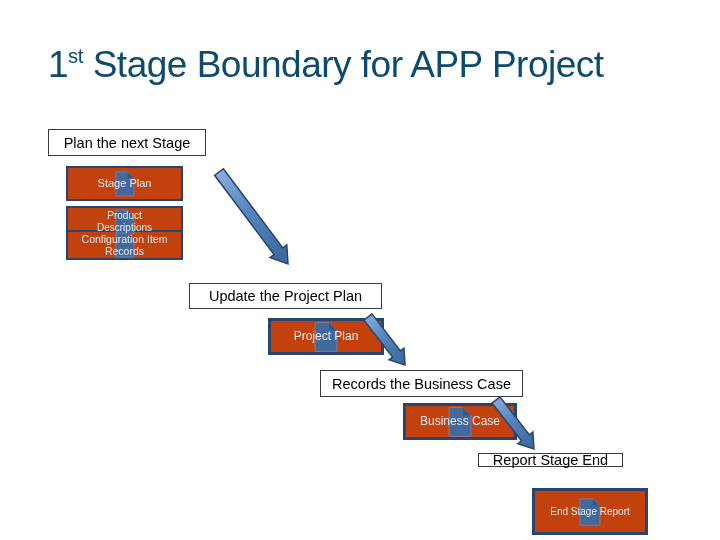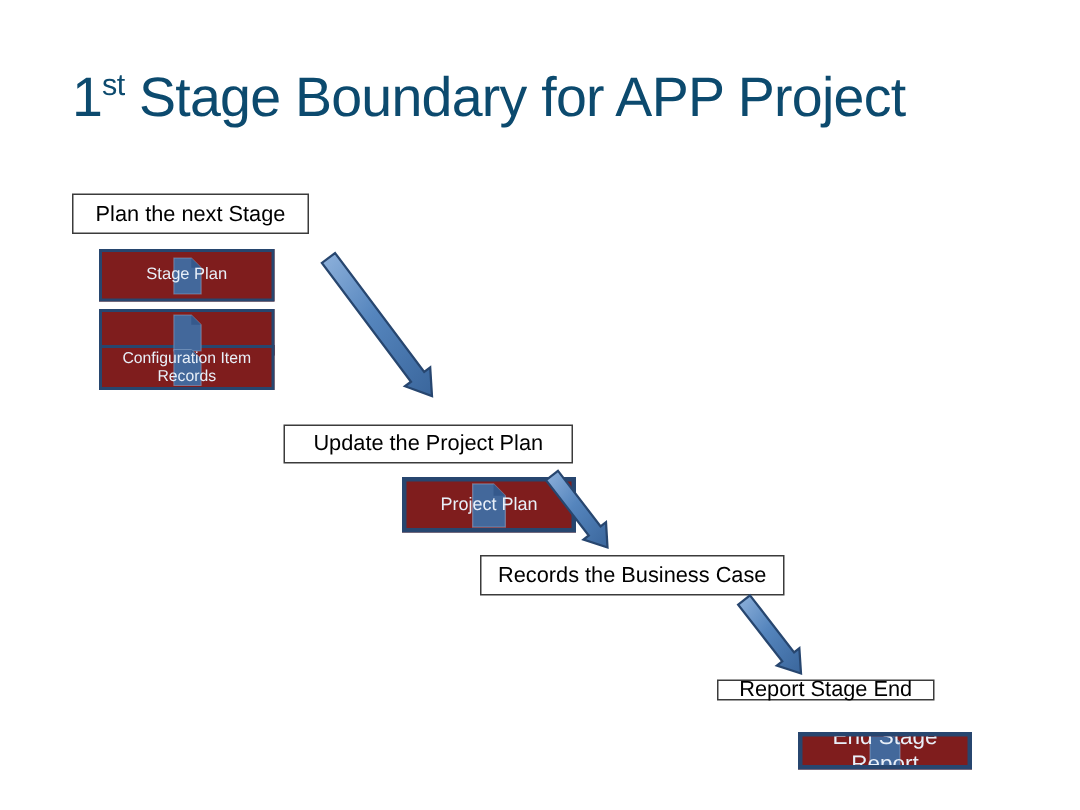--- a/index.html
+++ b/index.html
@@ -12,21 +12,21 @@
     font-size:37px;font-weight:400;color:#0c4a6e;letter-spacing:-0.5px;
     white-space:nowrap;
   }
   .title sup{font-size:0.55em;position:relative;top:-0.05em;}
   .activity{
     position:absolute;box-sizing:border-box;background:#ffffff;
     border:1.5px solid #3b3b3b;display:flex;align-items:center;justify-content:center;
     font-weight:400;font-size:14.5px;color:#000;white-space:nowrap;
   }
   .artifact{
-    position:absolute;box-sizing:border-box;background:#7f1d1d;
+    position:absolute;box-sizing:border-box;background:#c2410c;
     border:2px solid #27466f;display:flex;align-items:center;justify-content:center;
     text-align:center;color:#e8eff8;overflow:hidden;
   }
   .artifact.thick{border-width:3px;margin-left:40px;}
   .artifact .alabel{position:relative;z-index:2;line-height:1.15;}
   .doc{
     position:absolute;left:50%;top:50%;transform:translate(-50%,-50%);z-index:1;
   }
   .arrows{position:absolute;left:0;top:0;width:720px;height:540px;pointer-events:none;}
 </style>
@@ -56,40 +56,48 @@
       <path d="M13.8 0.8 L21 8 H13.8 Z" fill="#35598c"></path>
     </svg>
     <span class="alabel">Stage Plan</span>
   </div>
 
   <div class="artifact" style="left:66px;top:206px;width:117px;height:31px;font-size:10px">
     <svg class="doc" width="20" height="26" viewBox="0 0 22 28">
       <path d="M1 0.8 H13.8 L21 8 V27.2 H1 Z" fill="#43689b" stroke="rgba(150,175,210,0.5)" stroke-width="0.8"></path>
       <path d="M13.8 0.8 L21 8 H13.8 Z" fill="#35598c"></path>
     </svg>
+    <span class="alabel" style="max-width:72px">Product Descriptions</span>
   </div>
 
   <div class="artifact" style="left:66px;top:230px;width:117px;height:30px;font-size:10.5px">
     <svg class="doc" width="20" height="26" viewBox="0 0 22 28">
       <path d="M1 0.8 H13.8 L21 8 V27.2 H1 Z" fill="#43689b" stroke="rgba(150,175,210,0.5)" stroke-width="0.8"></path>
       <path d="M13.8 0.8 L21 8 H13.8 Z" fill="#35598c"></path>
     </svg>
     <span class="alabel" style="max-width:110px">Configuration Item Records</span>
   </div>
 
   <div class="artifact thick" style="left:228px;top:318px;width:116px;height:37px;font-size:12px">
     <svg class="doc" width="24" height="31" viewBox="0 0 22 28">
       <path d="M1 0.8 H13.8 L21 8 V27.2 H1 Z" fill="#43689b" stroke="rgba(150,175,210,0.5)" stroke-width="0.8"></path>
       <path d="M13.8 0.8 L21 8 H13.8 Z" fill="#35598c"></path>
     </svg>
     <span class="alabel">Project Plan</span>
   </div>
 
+  <div class="artifact thick" style="left:363px;top:403px;width:114px;height:37px;font-size:12px">
+    <svg class="doc" width="24" height="31" viewBox="0 0 22 28">
+      <path d="M1 0.8 H13.8 L21 8 V27.2 H1 Z" fill="#43689b" stroke="rgba(150,175,210,0.5)" stroke-width="0.8"></path>
+      <path d="M13.8 0.8 L21 8 H13.8 Z" fill="#35598c"></path>
+    </svg>
+    <span class="alabel">Business Case</span>
+  </div>
 
-  <div class="artifact thick" style="left:492px;top:488px;width:116px;height:25px;font-size:15px">
+  <div class="artifact thick" style="left:492px;top:488px;width:116px;height:47px;font-size:10px">
     <svg class="doc" width="22" height="30" viewBox="0 0 22 28">
       <path d="M1 0.8 H13.8 L21 8 V27.2 H1 Z" fill="#43689b" stroke="rgba(150,175,210,0.5)" stroke-width="0.8"></path>
       <path d="M13.8 0.8 L21 8 H13.8 Z" fill="#35598c"></path>
     </svg>
     <span class="alabel">End Stage Report</span>
   </div>
 
   <svg class="arrows" viewBox="0 0 720 540">
     <defs>
       <linearGradient id="ag" x1="0" y1="0" x2="1" y2="1">

